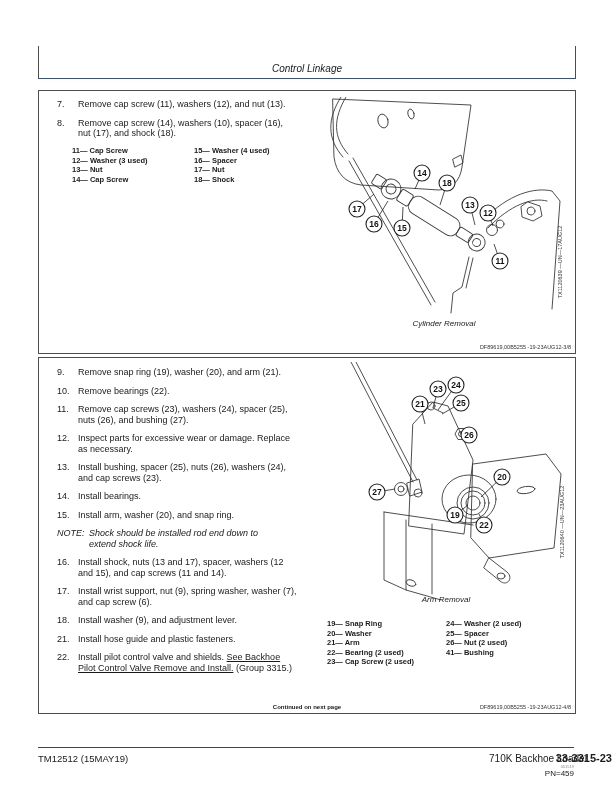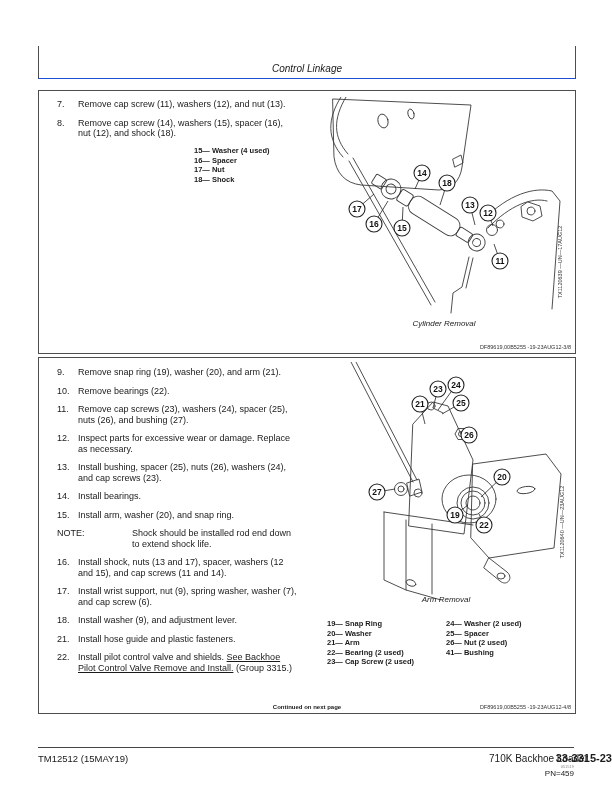--- a/index.html
+++ b/index.html
@@ -11,21 +11,21 @@
   .box{position:absolute;left:38px;width:536px;border:1px solid #4d4d4d;background:#fff;}
   .box1{top:90px;height:262px;}
   .box2{top:357px;height:355px;}
   
   .steps{position:absolute;left:18px;top:8px;}
   .steps1{width:240px;}
   .steps2{width:242px;top:9px;}
   .step{display:flex;font-size:9px;line-height:10.5px;margin-bottom:8px;}
   .step .num{flex:none;width:21px;}
   .step .stext{flex:1;}
-  .step.note{gap:43px;}
+  .step.note{font-style:italic;}
   .step.note .num{width:32px;}
   .step.note .stext{max-width:178px;}
   .u{text-decoration:underline;}
   
   .legend{position:absolute;font-size:7.5px;font-weight:bold;line-height:9.5px;white-space:nowrap;}
   .legend1-c1{left:33px;top:55px;}
   .legend1-c2{left:155px;top:55px;}
   .legend2-c1{left:288px;top:261px;}
   .legend2-c2{left:407px;top:261px;}
   
@@ -61,24 +61,30 @@
   </div>
 
   <section class="box box1">
     <div class="steps steps1">
         <div class="step">
           <span class="num">7.</span>
           <span class="stext">Remove cap screw (11), washers (12), and nut (13).</span>
         </div>
         <div class="step">
           <span class="num">8.</span>
-          <span class="stext">Remove cap screw (14), washers (15), spacer (16), nut (12), and shock (18).</span>
-        </div>
-      </div>
-
+          <span class="stext">Remove cap screw (14), washers (10), spacer (16), nut (17), and shock (18).</span>
+        </div>
+      </div>
+
+    <div class="legend legend1-c1">
+        <div>11— Cap Screw</div>
+        <div>12— Washer (3 used)</div>
+        <div>13— Nut</div>
+        <div>14— Cap Screw</div>
+      </div>
     <div class="legend legend1-c2">
         <div>15— Washer (4 used)</div>
         <div>16— Spacer</div>
         <div>17— Nut</div>
         <div>18— Shock</div>
       </div>
 
     <div class="figure fig1">
       <svg width="250" height="248" viewBox="0 0 250 248">
         <g class="art">

